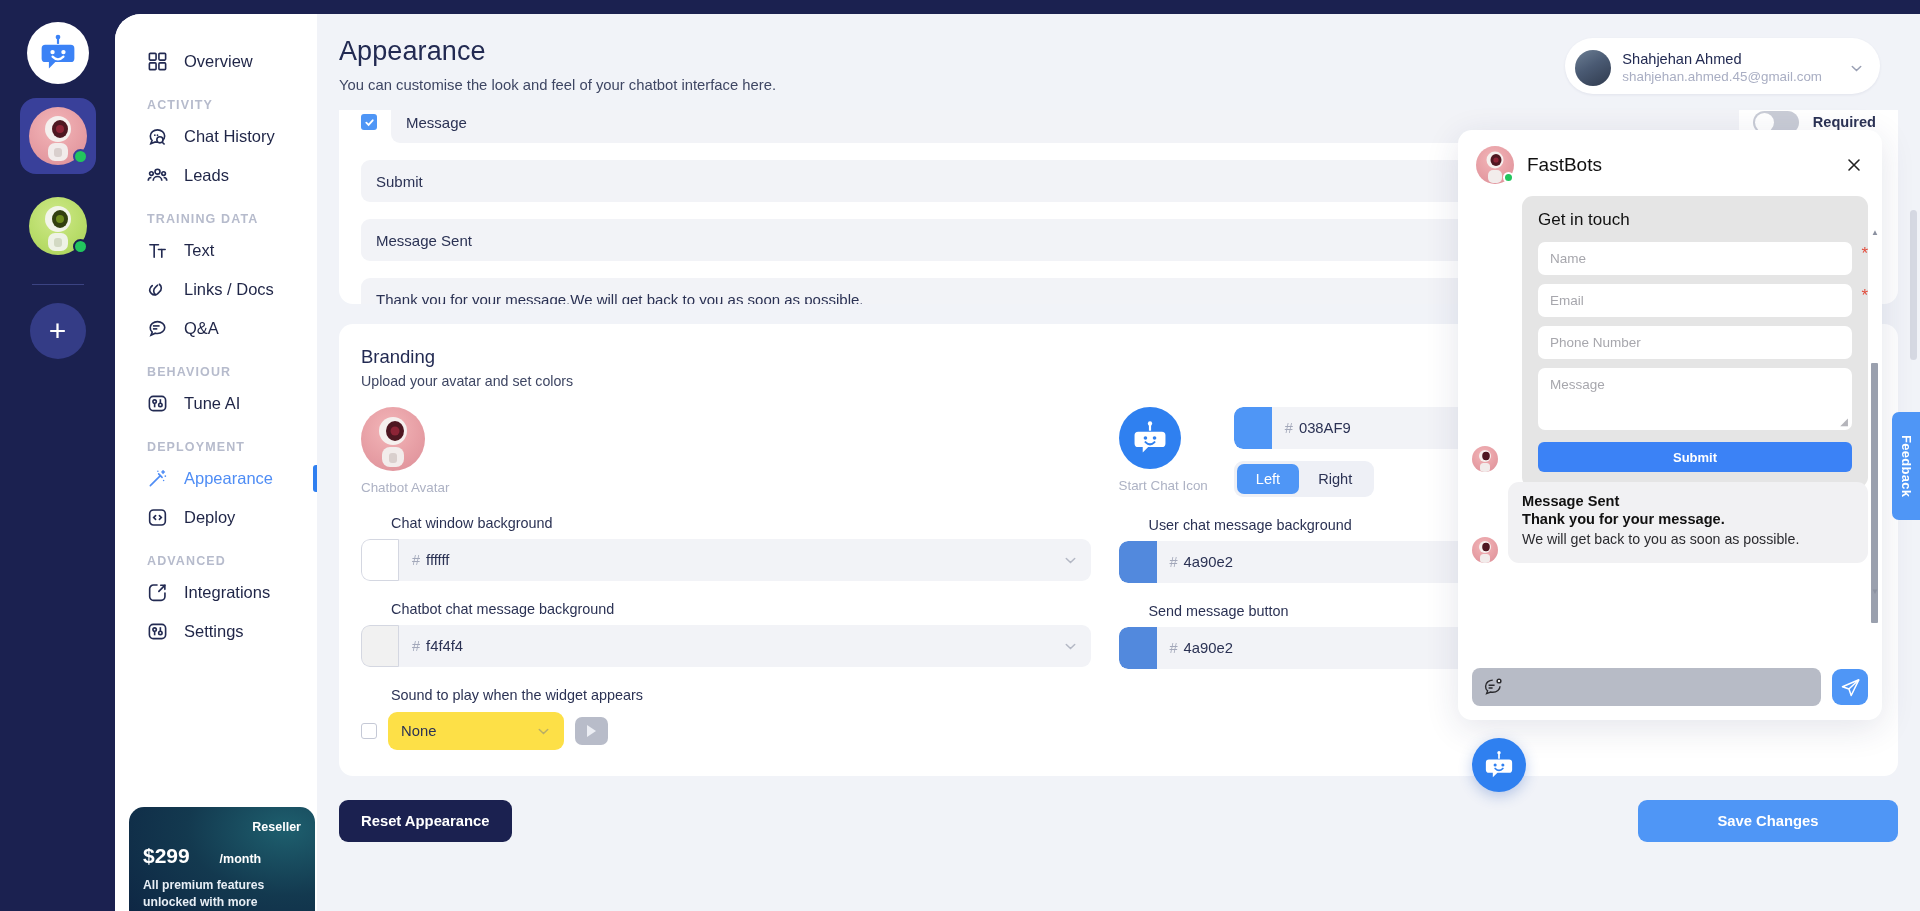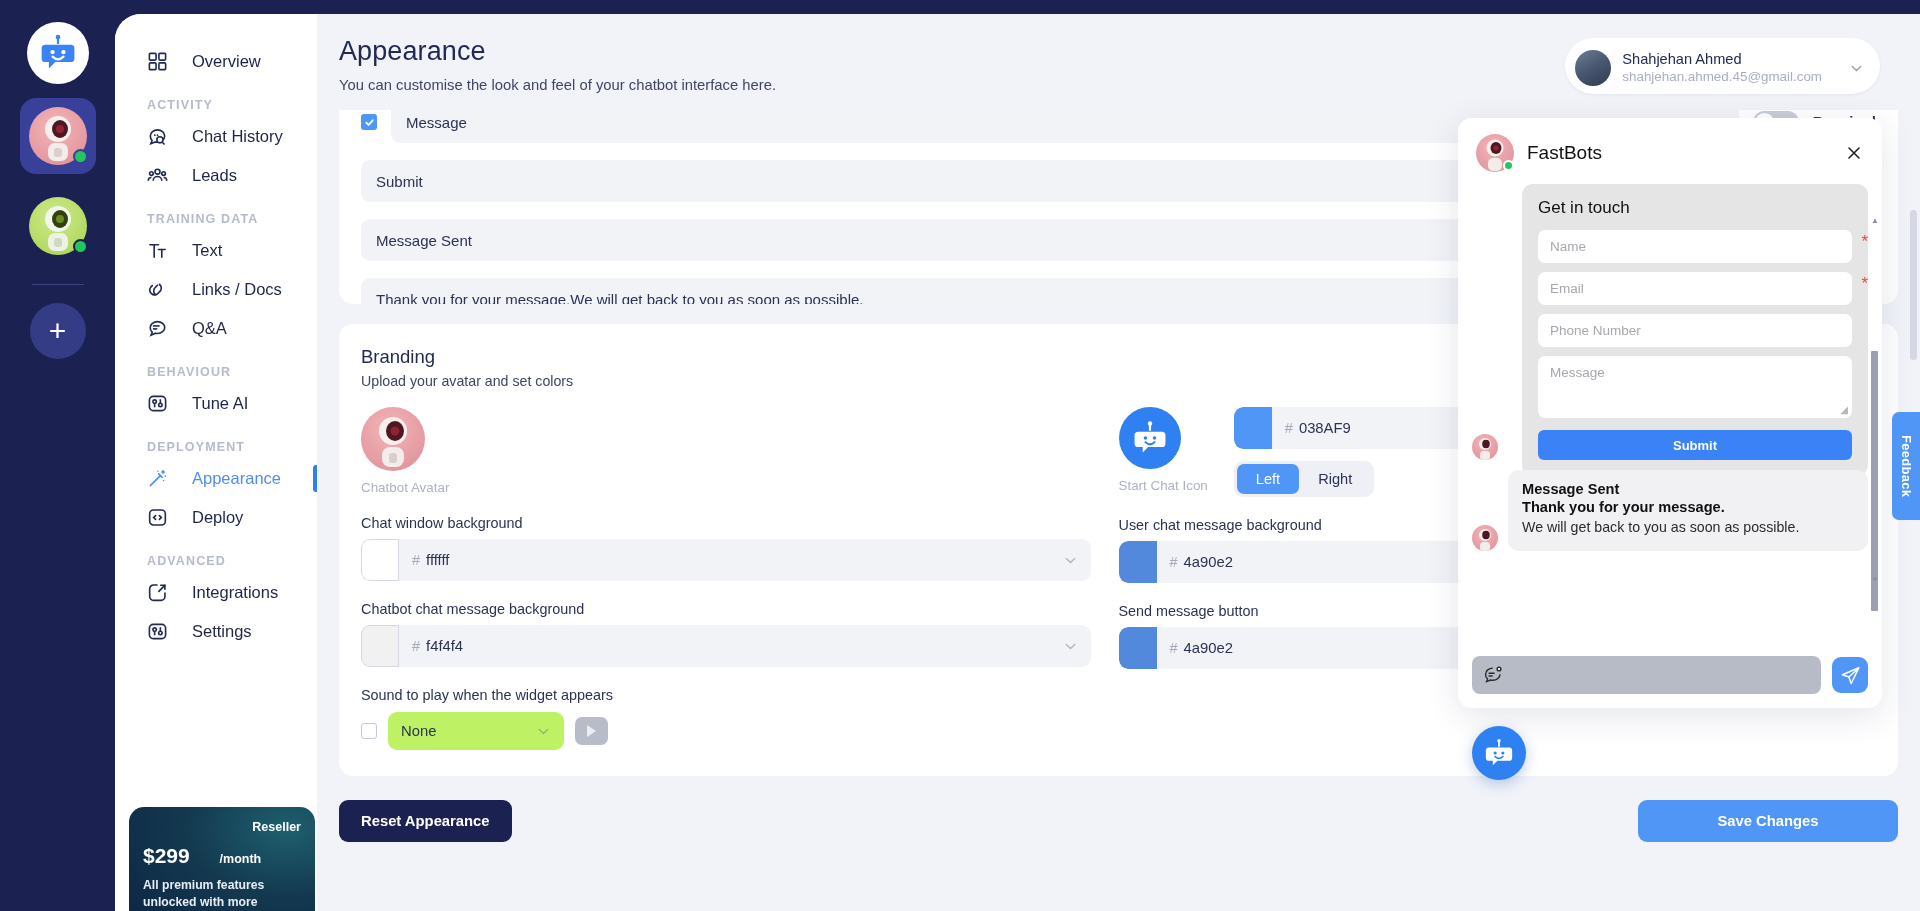--- a/index.html
+++ b/index.html
@@ -47,21 +47,21 @@
     background: #ffffff; border-radius: 26px 0 0 0;
     display: flex; overflow: hidden;
   }
 
   
   .nav {
     width: 202px; flex-shrink: 0; background: #ffffff;
     padding: 28px 0 0 0; position: relative; overflow: hidden;
   }
   .nav-item {
-    display: flex; align-items: center; gap: 24px;
+    display: flex; align-items: center; gap: 16px;
     padding: 9px 0 9px 32px; cursor: pointer;
     font-size: 16.5px; color: #1f2547; position: relative;
   }
   .nav-item.active { color: #4f8df5; }
   .nav-item.active::after {
     content: ""; position: absolute; right: 0; top: 6px; bottom: 6px;
     width: 4px; border-radius: 3px 0 0 3px; background: #2f7ff0;
   }
   .nav-group {
     font-size: 12.5px; letter-spacing: .09em; color: #b6bbcc;
@@ -147,35 +147,35 @@
   .colorbox .hex { font-size: 14.8px; color: #2b3254; flex: 1; }
   .colorbox .dd { width: 15px; height: 15px; margin-right: 13px; opacity: .45; }
   .side-lbl { font-size: 14.6px; color: #2b3254; white-space: nowrap; }
 
   
   .brand-grid { display: flex; gap: 0; padding: 18px 0 26px; }
   .brand-col { width: 50%; padding-right: 28px; }
   .avatar-block { display: flex; flex-direction: column; align-items: flex-start; }
   .av-big { width: 64px; height: 64px; border-radius: 50%; }
   .av-cap { font-size: 13.4px; color: #adb2c4; margin-top: 9px; }
-  .field-lbl { font-size: 14.4px; color: #2b3254; margin-bottom: 8px; }
+  .field-lbl { font-size: 14.4px; color: #2b3254; margin-bottom: 8px; margin-left: 30px; }
   .field-wrap { margin-top: 20px; }
   .seg {
     display: inline-flex; background: #eef0f6; border-radius: 9px; padding: 3px; margin-top: 12px;
   }
   .seg div { padding: 7px 19px; font-size: 14.6px; border-radius: 7px; color: #2b3254; cursor: pointer; }
   .seg div.on { background: #4f96f6; color: #fff; }
   .chat-ico-big {
     width: 62px; height: 62px; border-radius: 50%; background: #2f80f0;
     display: flex; align-items: center; justify-content: center;
   }
   .sound-row { display: flex; align-items: center; gap: 11px; margin-top: 9px; }
   .sq-chk { width: 16px; height: 16px; border-radius: 3px; border: 1px solid #c5c9d6; background: #fff; cursor: pointer; flex-shrink: 0; }
   .sel {
-    width: 176px; height: 38px; background: #bef264; border-radius: 9px;
+    width: 176px; height: 38px; background: #fde047; border-radius: 9px;
     display: flex; align-items: center; padding: 0 13px; font-size: 14.8px; color: #2b3254; cursor: pointer;
   }
   .sel .dd { width: 15px; height: 15px; margin-left: auto; opacity: .45; }
   .playbtn {
     width: 33px; height: 28px; border-radius: 7px; background: #b8bcc9;
     display: flex; align-items: center; justify-content: center; cursor: pointer;
   }
   .playbtn .tri { width: 0; height: 0; border-left: 9px solid #eceef4; border-top: 6px solid transparent; border-bottom: 6px solid transparent; }
 
   .actions { display: flex; justify-content: space-between; align-items: center; padding: 4px 0 26px; }
@@ -184,21 +184,21 @@
     padding: 0 22px; height: 42px; font-size: 14.8px; font-weight: 700; cursor: pointer;
     font-family: "Liberation Sans", sans-serif;
   }
   .btn-blue {
     background: #4f96f6; color: #fff; border: none; border-radius: 9px;
     width: 260px; height: 42px; font-size: 14.8px; font-weight: 700; cursor: pointer;
     font-family: "Liberation Sans", sans-serif;
   }
 
   
-  .preview { position: absolute; right: 38px; top: 104px; width: 424px; }
+  .preview { position: absolute; right: 38px; top: 116px; width: 424px; }
   .chatwin {
     width: 424px; height: 590px; background: #fff; border-radius: 14px;
     box-shadow: 0 8px 34px rgba(30,40,90,.12);
     display: flex; flex-direction: column; overflow: hidden; position: relative;
   }
   .chat-head { display: flex; align-items: center; padding: 16px 18px 12px 18px; gap: 13px; }
   .chat-head-av { width: 38px; height: 38px; border-radius: 50%; position: relative; }
   .chat-head-av .dot { position: absolute; right: 0; bottom: 1px; width: 11px; height: 11px; border-radius: 50%; background: #22c55e; border: 2px solid #fff; }
   .chat-title { font-size: 19px; color: #111; font-weight: 400; }
   .chat-x { margin-left: auto; cursor: pointer; width: 20px; height: 20px; }

